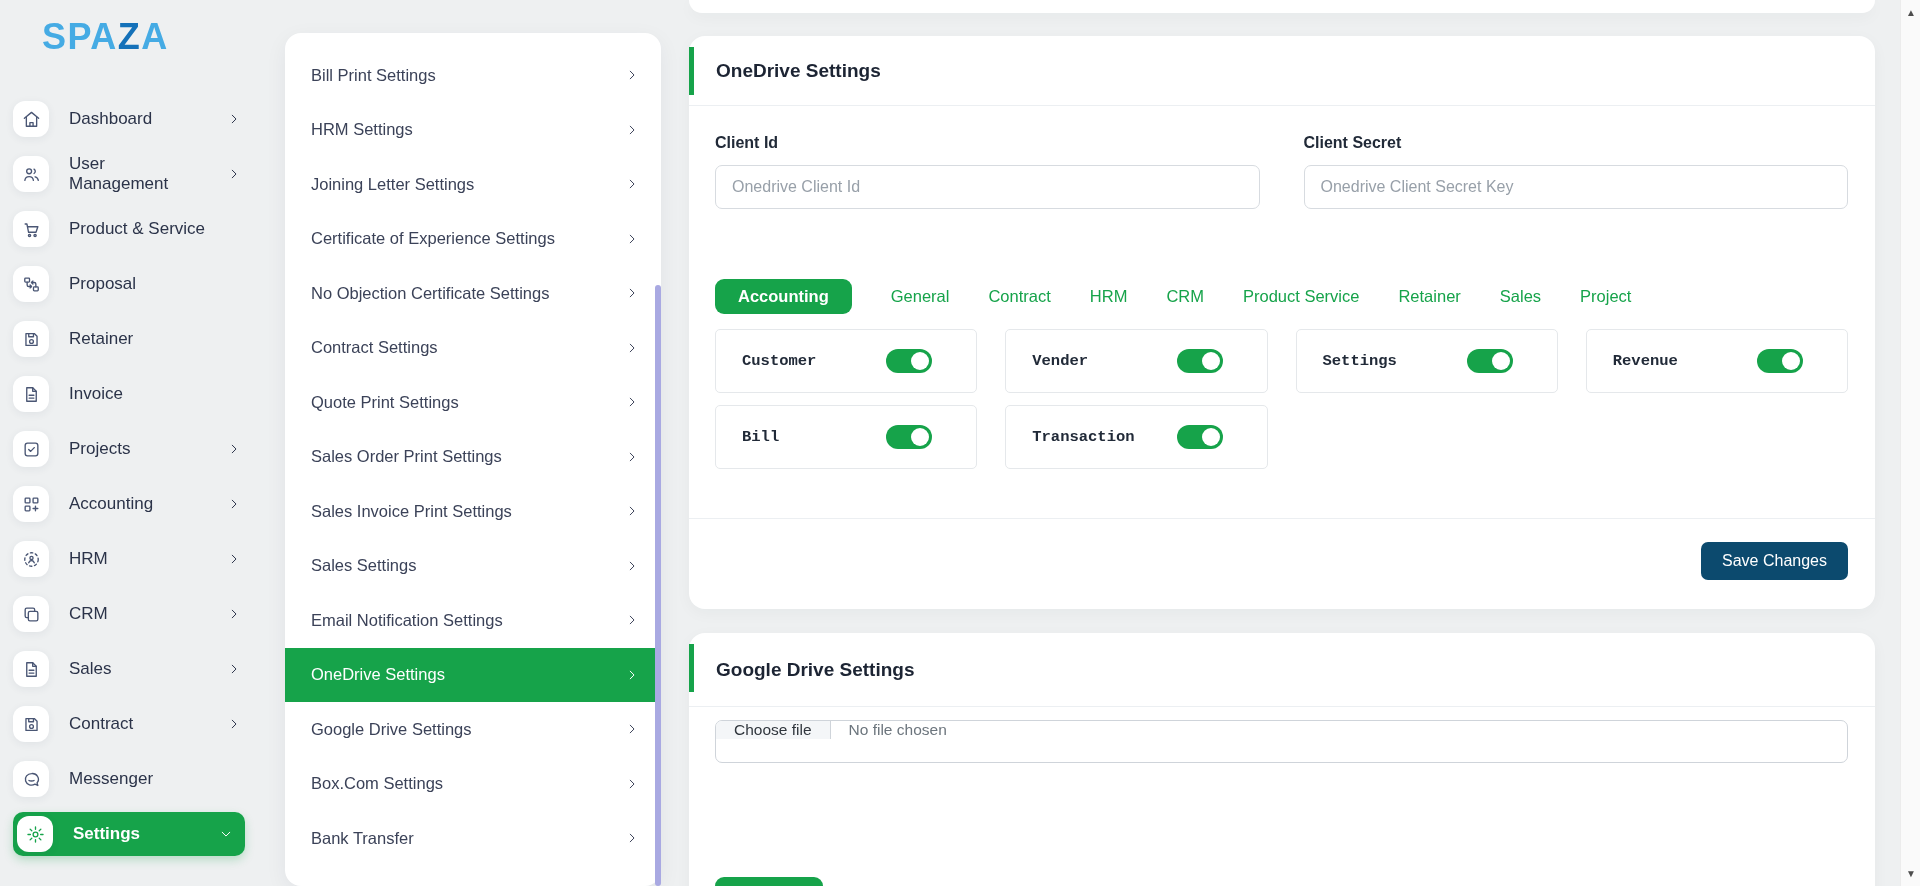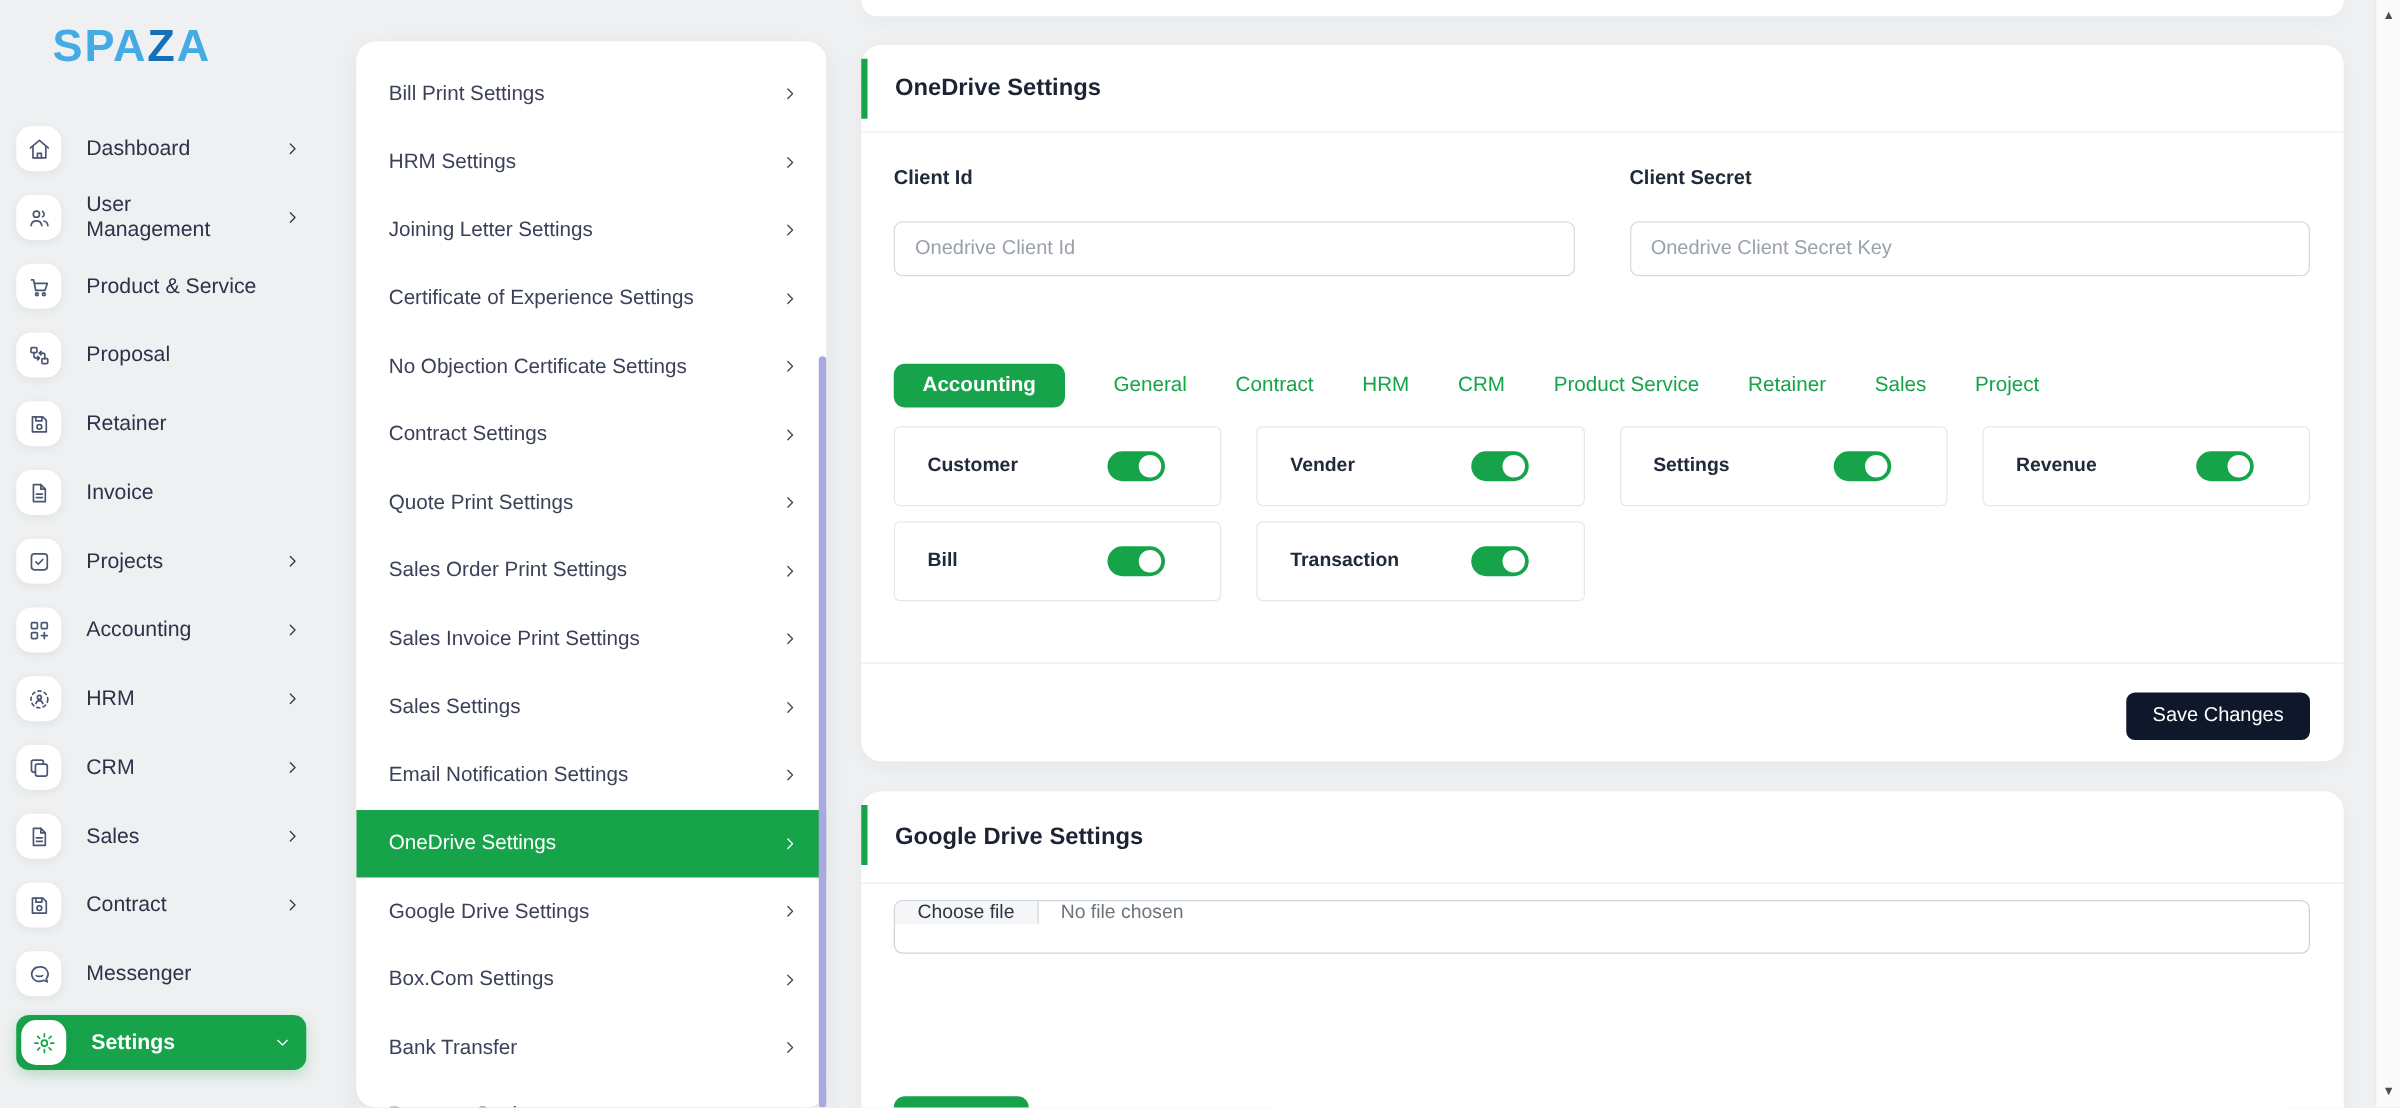--- a/index.html
+++ b/index.html
@@ -55,39 +55,39 @@
                  border-bottom:1px solid #eceff2; }
   .card-onedrive .card-header { height:70px; }
   .card-google .card-header { height:74px; }
   .header-accent { position:absolute; left:0; top:11px; width:5px; height:48px; background:#16a34a; }
   .card-title { font-size:19px; font-weight:700; color:#1c2433; }
 
   .card-body { padding:0 27px 0 26px; }
 
   .field-grid { display:grid; grid-template-columns:1fr 1fr; column-gap:44px; margin-top:28px; }
   .field-label { font-size:16px; font-weight:700; color:#212a38; }
-  .text-input { margin-top:25px; width:100%; height:44px; border:1px solid #d7dbe0; border-radius:7px;
+  .text-input { margin-top:13px; width:100%; height:44px; border:1px solid #d7dbe0; border-radius:7px;
                 padding:0 16px; font-size:16px; color:#2b3349; background:#fff; outline:none;
                 font-family:"Liberation Sans", sans-serif; }
   .text-input::placeholder { color:#98a0a9; }
 
   .tabs { display:flex; align-items:center; gap:39px; margin-top:70px; }
   .tab { font-size:16.5px; color:#16a34a; font-weight:500; cursor:pointer; white-space:nowrap; }
   .tab.active { background:#16a34a; color:#ffffff; border-radius:9px; padding:8px 23px; font-weight:600; }
 
-  .toggle-grid { display:grid; grid-template-columns:repeat(4, 1fr); column-gap:28px; row-gap:12px; margin-top:15px; }
+  .toggle-grid { display:grid; grid-template-columns:repeat(4, 1fr); column-gap:28px; row-gap:12px; margin-top:15px;font-family:Liberation Mono, monospace; }
   .toggle-card { height:64px; border:1px solid #e5e8eb; border-radius:5px; background:#fff;
                  display:flex; align-items:center; justify-content:space-between; padding:0 44px 0 26px; }
   .toggle-label { font-size:15.5px; font-weight:700; color:#212a38; }
   .switch { position:relative; width:46px; height:24px; border-radius:13px; background:#16a34a; cursor:pointer; flex:none; }
   .switch .knob { position:absolute; top:3px; right:3px; width:18px; height:18px; border-radius:50%; background:#ffffff; }
 
   .body-divider { height:1px; background:#eceff2; margin:49px -27px 0 -26px; }
   .actions-row { display:flex; justify-content:flex-end; margin-top:23px; }
-  .btn-green { background:#0f172a; color:#ffffff; border:none; border-radius:7px; height:38px;
+  .btn-green { background:#0c4a6e; color:#ffffff; border:none; border-radius:7px; height:38px;
                padding:0 21px; font-size:16px; font-weight:500; cursor:pointer;
                font-family:"Liberation Sans", sans-serif;margin-left:48px; }
 
   
   .file-label { margin-top:34px; font-size:16px; font-weight:700; color:#212a38; }
   .file-input { margin-top:13px; width:100%; height:43px; border:1px solid #cfd4da; border-radius:7px;
                 background:#fff; display:flex; align-items:flex-start; overflow:hidden; cursor:pointer; }
   .file-btn { background:#f4f6f8; border-right:1px solid #cfd4da; display:flex; align-items:center;
               padding:0 18px; font-size:15.5px; color:#30363d; }
   .file-status { display:flex; align-items:center; padding-left:18px; font-size:15.5px; color:#6c757d; }

